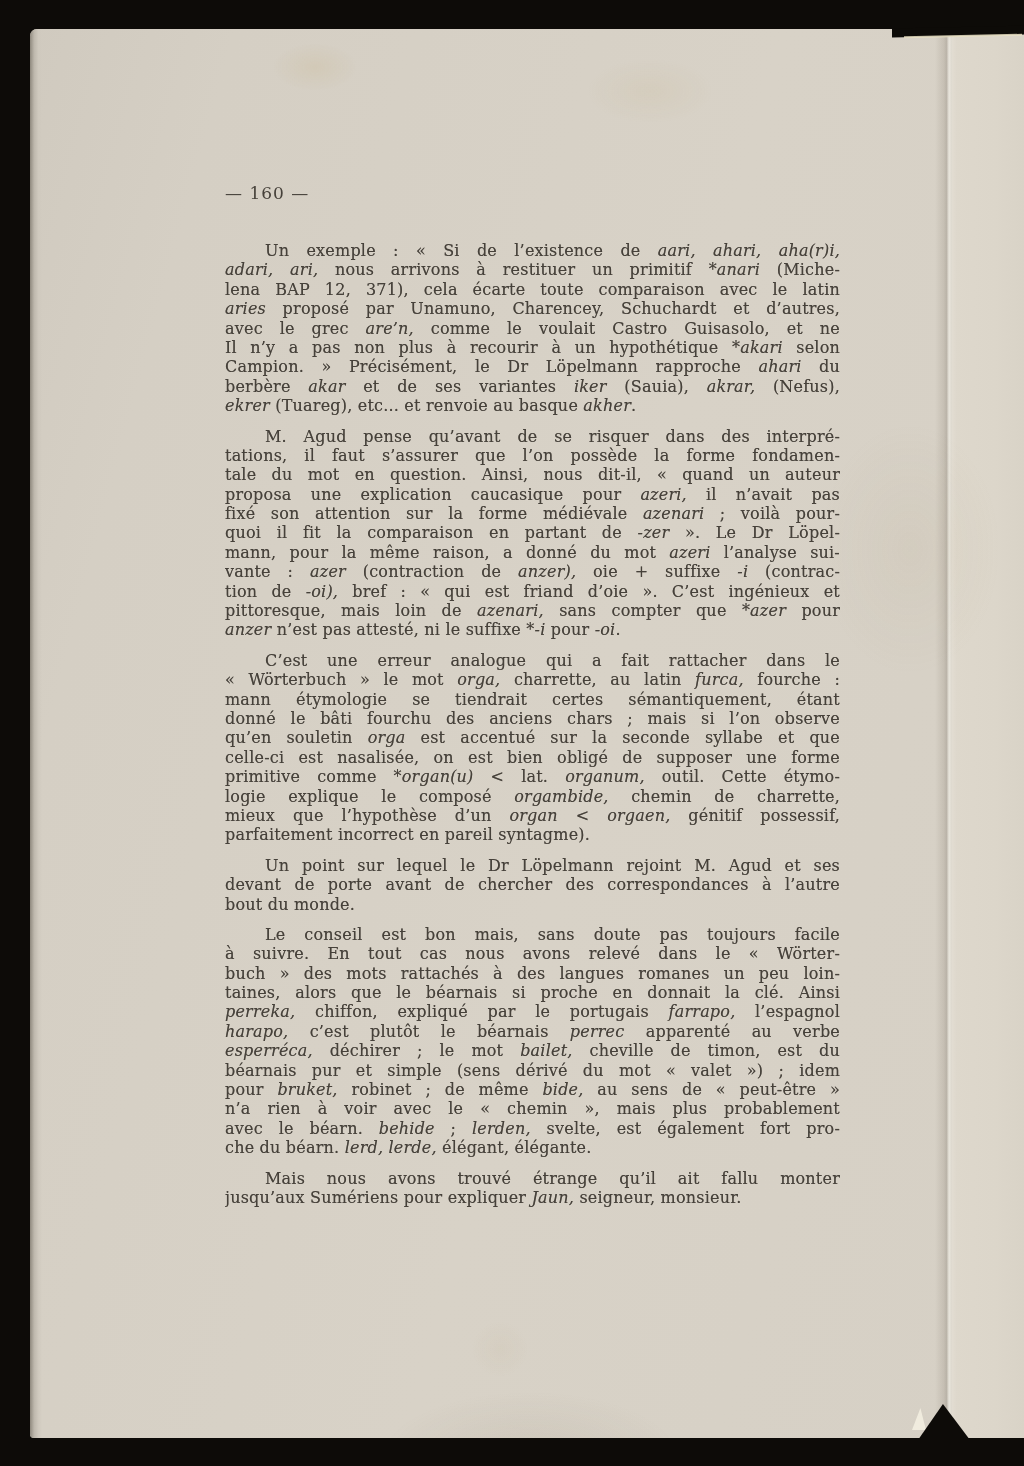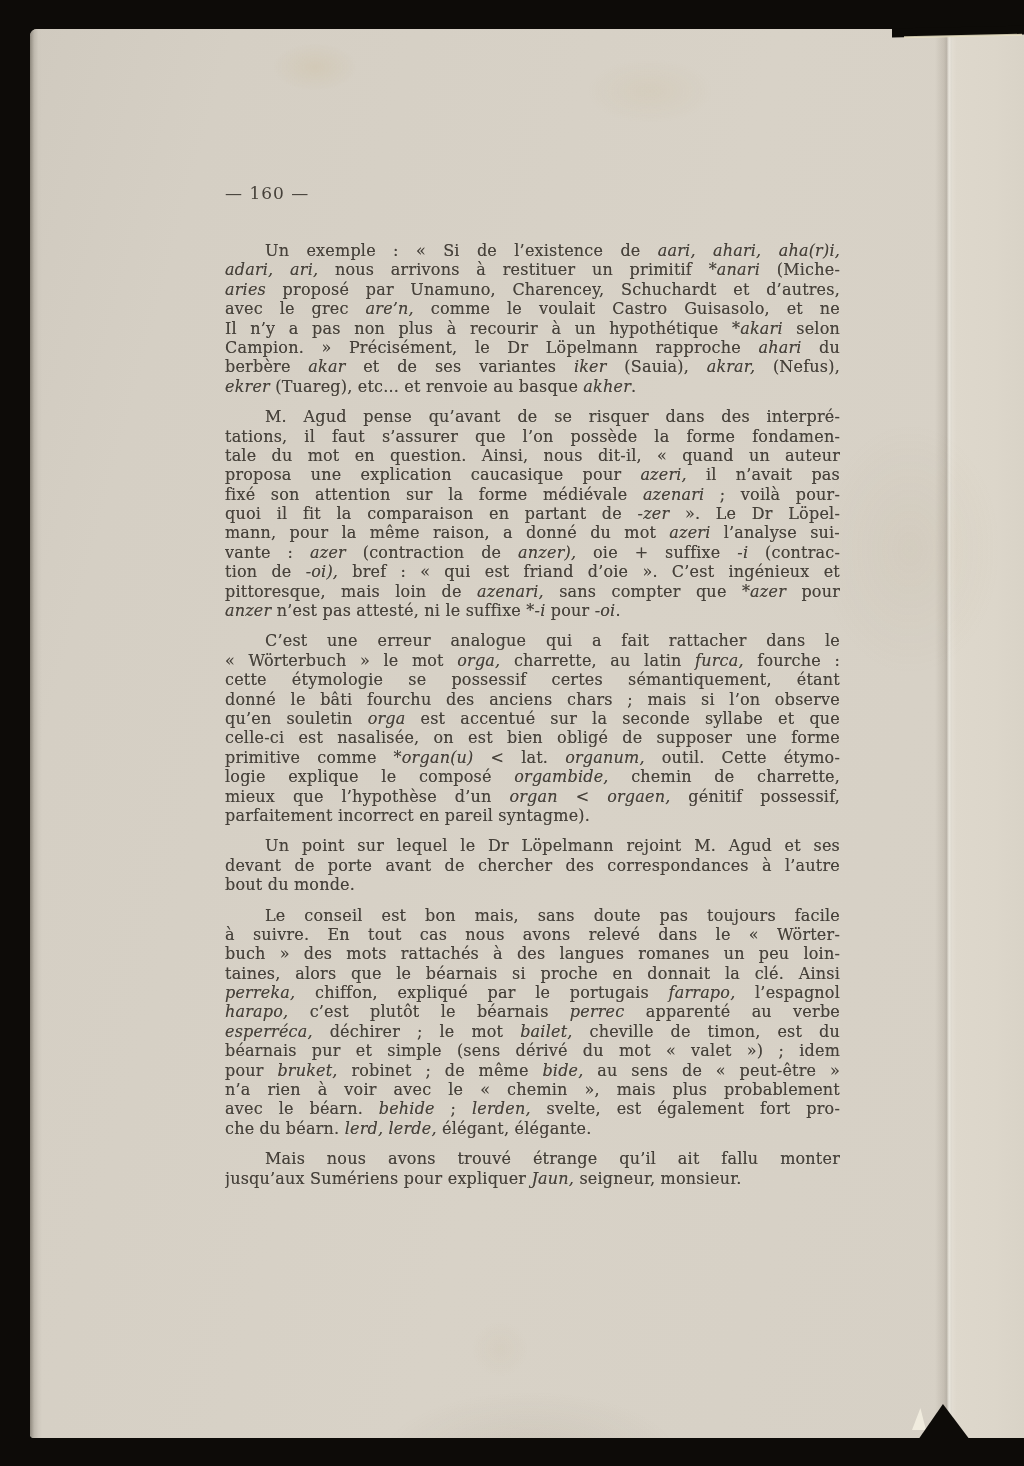--- a/index.html
+++ b/index.html
@@ -130,20 +130,21 @@
     <div class="top-edge-highlight"></div>
     <div class="bottom-notch-highlight"></div>
     <div class="bottom-notch"></div>
   </div>
   <div class="text-area">
     <div class="page-number">— 160 —</div>
     <div>
         <div class="para">
           <div class="line first"><span>Un exemple : « Si de l’existence de </span><span class="it">aari, ahari, aha(r)i,</span></div>
           <div class="line"><span class="it">adari, ari,</span><span> nous arrivons à restituer un primitif </span><span class="it">*anari</span><span> (Miche-</span></div>
+          <div class="line"><span>lena BAP 12, 371), cela écarte toute comparaison avec le latin</span></div>
           <div class="line"><span class="it">aries</span><span> proposé par Unamuno, Charencey, Schuchardt et d’autres,</span></div>
           <div class="line"><span>avec le grec </span><span class="it">are’n,</span><span> comme le voulait Castro Guisasolo, et ne</span></div>
           <div class="line"><span>Il n’y a pas non plus à recourir à un hypothétique </span><span class="it">*akari</span><span> selon</span></div>
           <div class="line"><span>Campion. » Précisément, le Dr Löpelmann rapproche </span><span class="it">ahari</span><span> du</span></div>
           <div class="line"><span>berbère </span><span class="it">akar</span><span> et de ses variantes </span><span class="it">iker</span><span> (Sauia), </span><span class="it">akrar,</span><span> (Nefus),</span></div>
           <div class="line last"><span class="it">ekrer</span><span> (Tuareg), etc... et renvoie au basque </span><span class="it">akher</span><span>.</span></div>
         </div>
         <div class="para">
           <div class="line first"><span>M. Agud pense qu’avant de se risquer dans des interpré-</span></div>
           <div class="line"><span>tations, il faut s’assurer que l’on possède la forme fondamen-</span></div>
@@ -153,21 +154,21 @@
           <div class="line"><span>quoi il fit la comparaison en partant de </span><span class="it">-zer</span><span> ». Le Dr Löpel-</span></div>
           <div class="line"><span>mann, pour la même raison, a donné du mot </span><span class="it">azeri</span><span> l’analyse sui-</span></div>
           <div class="line"><span>vante : </span><span class="it">azer</span><span> (contraction de </span><span class="it">anzer),</span><span> oie + suffixe </span><span class="it">-i</span><span> (contrac-</span></div>
           <div class="line"><span>tion de </span><span class="it">-oi),</span><span> bref : « qui est friand d’oie ». C’est ingénieux et</span></div>
           <div class="line"><span>pittoresque, mais loin de </span><span class="it">azenari,</span><span> sans compter que </span><span class="it">*azer</span><span> pour</span></div>
           <div class="line last"><span class="it">anzer</span><span> n’est pas attesté, ni le suffixe </span><span class="it">*-i</span><span> pour </span><span class="it">-oi</span><span>.</span></div>
         </div>
         <div class="para">
           <div class="line first"><span>C’est une erreur analogue qui a fait rattacher dans le</span></div>
           <div class="line"><span>« Wörterbuch » le mot </span><span class="it">orga,</span><span> charrette, au latin </span><span class="it">furca,</span><span> fourche :</span></div>
-          <div class="line"><span>cette étymologie se possessif certes sémantiquement, étant</span></div>
+          <div class="line"><span>mann étymologie se tiendrait certes sémantiquement, étant</span></div>
           <div class="line"><span>donné le bâti fourchu des anciens chars ; mais si l’on observe</span></div>
           <div class="line"><span>qu’en souletin </span><span class="it">orga</span><span> est accentué sur la seconde syllabe et que</span></div>
           <div class="line"><span>celle-ci est nasalisée, on est bien obligé de supposer une forme</span></div>
           <div class="line"><span>primitive comme </span><span class="it">*organ(u)</span><span> &lt; lat. </span><span class="it">organum,</span><span> outil. Cette étymo-</span></div>
           <div class="line"><span>logie explique le composé </span><span class="it">orgambide,</span><span> chemin de charrette,</span></div>
           <div class="line"><span>mieux que l’hypothèse d’un </span><span class="it">organ</span><span> &lt; </span><span class="it">orgaen,</span><span> génitif possessif,</span></div>
           <div class="line last"><span>parfaitement incorrect en pareil syntagme).</span></div>
         </div>
         <div class="para">
           <div class="line first"><span>Un point sur lequel le Dr Löpelmann rejoint M. Agud et ses</span></div>

